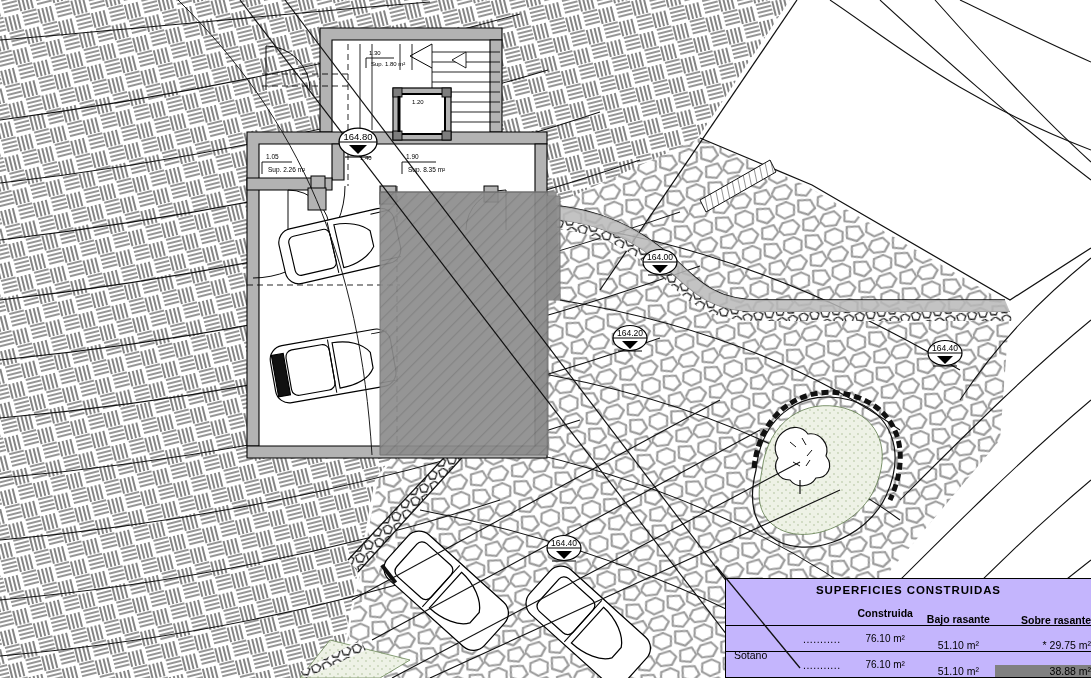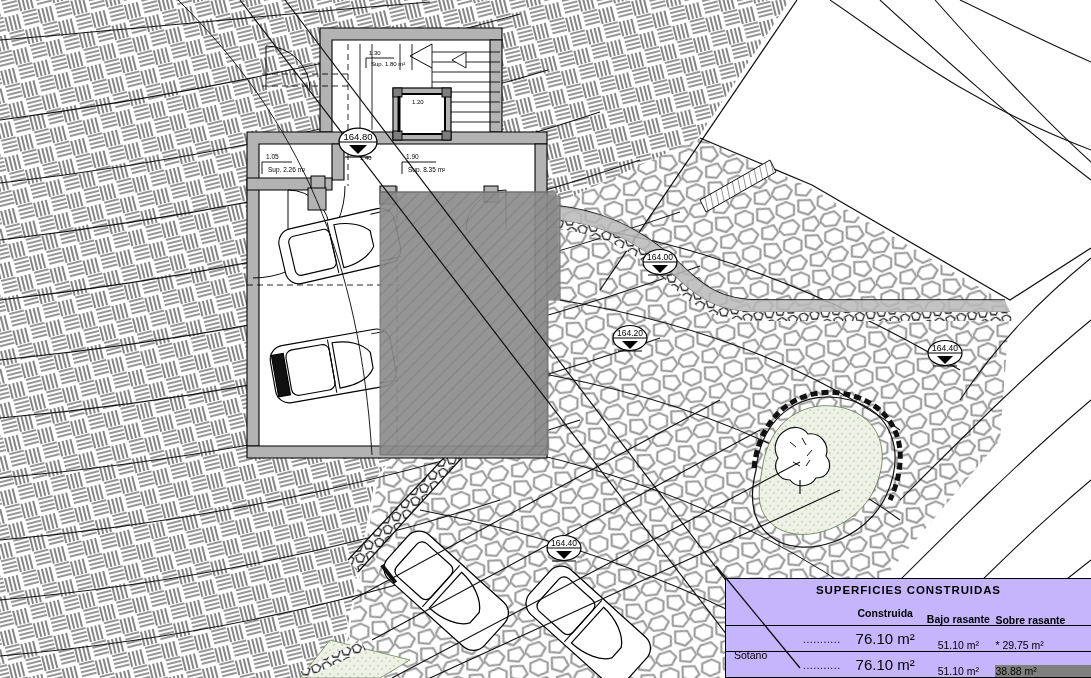--- a/index.html
+++ b/index.html
@@ -25,23 +25,23 @@
     border-bottom:1.4px solid #000;
     font-weight:bold;
   }
   .areas-row{
     height:25px; display:flex; align-items:center;
     border-bottom:1.1px solid #000; position:relative;
   }
   .areas-row.total{border-bottom:1.6px solid #000;}
   .c-name {width:62px;  padding-left:8px; font-size:10.5px; text-align:left;margin-top:32px;}
   .c-dots {width:56px;  font-size:10.5px; text-align:center; letter-spacing:.5px; color:#000;}
-  .c-v1   {width:74px;  font-size:15px; text-align:center;}
+  .c-v1   {width:74px;  font-size:10px; text-align:center;}
   .c-v2   {width:76px;  font-size:10.5px; text-align:center;margin-top:12px;}
-  .c-v3   {width:98px;  font-size:10.5px; text-align:left;margin-top:13px;}
+  .c-v3   {width:98px;  font-size:10.5px; text-align:right;margin-top:13px;}
   .c-v4   {width:0;     flex:1; font-size:10.5px; text-align:center;}
   .areas-head .c-v1,.areas-head .c-v2,.areas-head .c-v3,.areas-head .c-v4{font-size:10.5px;}
   .shade{background:#808080; color:#000;}
   .areas-row.total .shade{background:#808080;}
 </style>
 </head>
 <body>
 
 <div id="stage">
 

